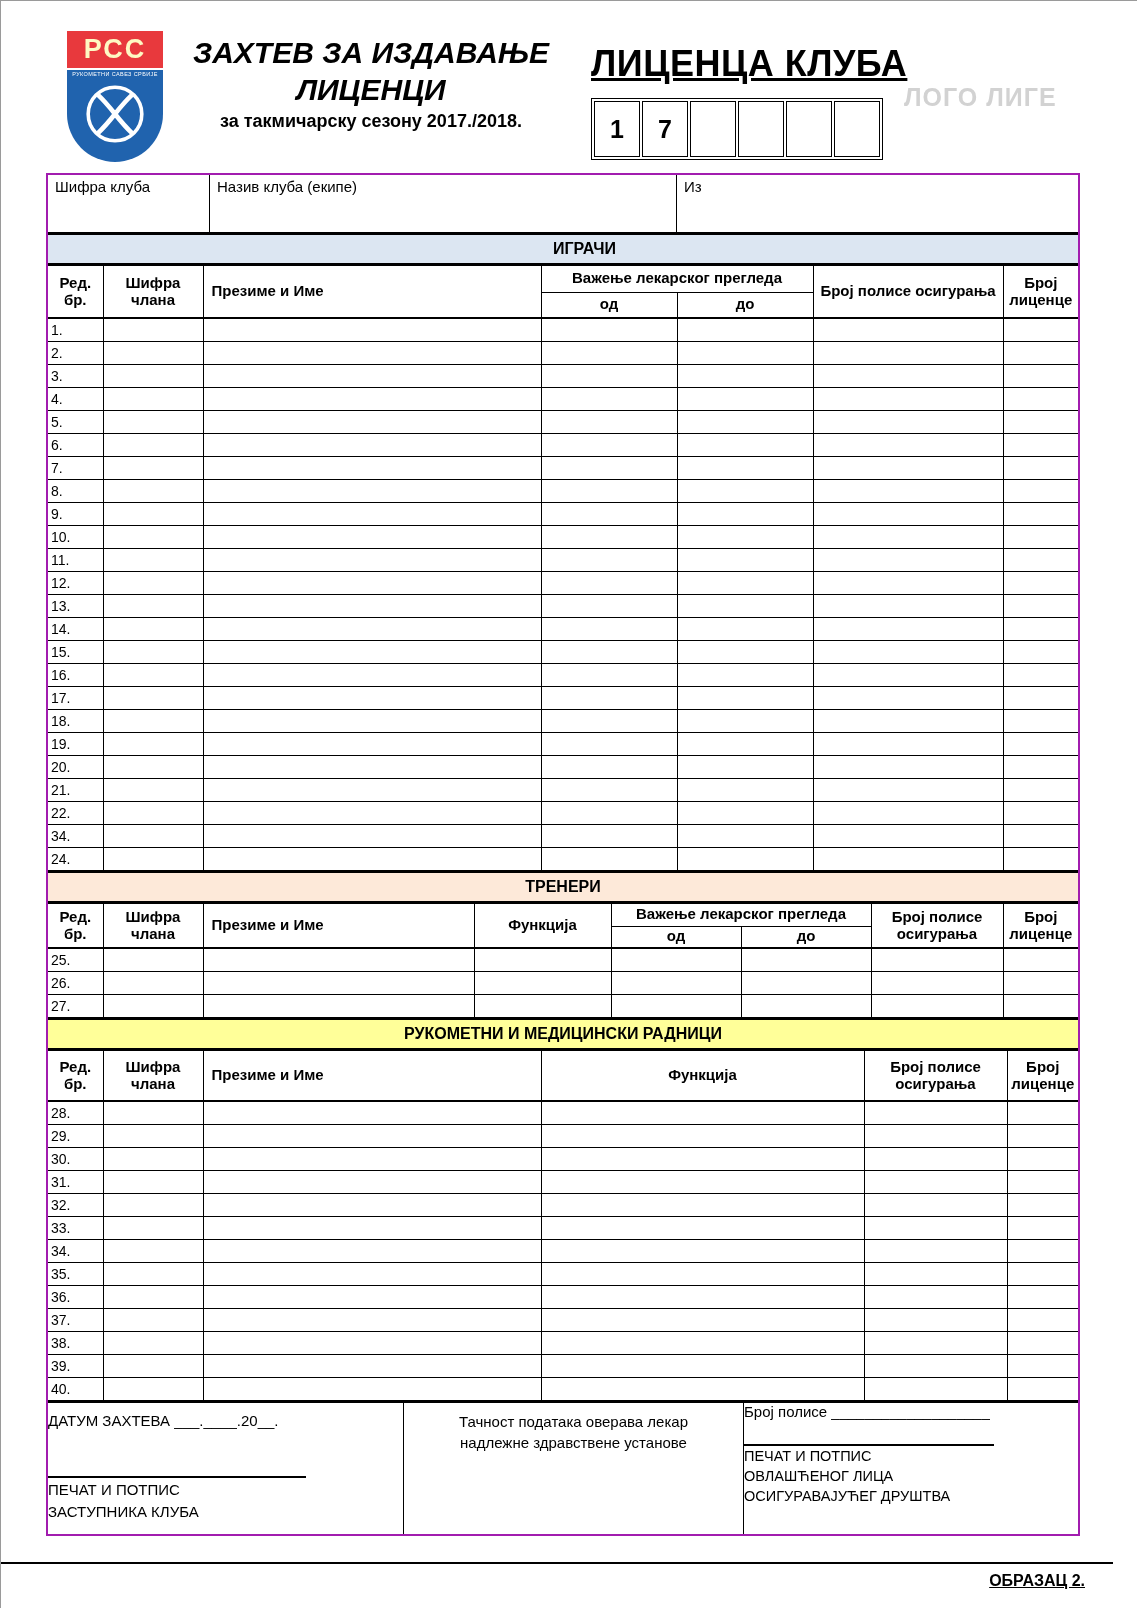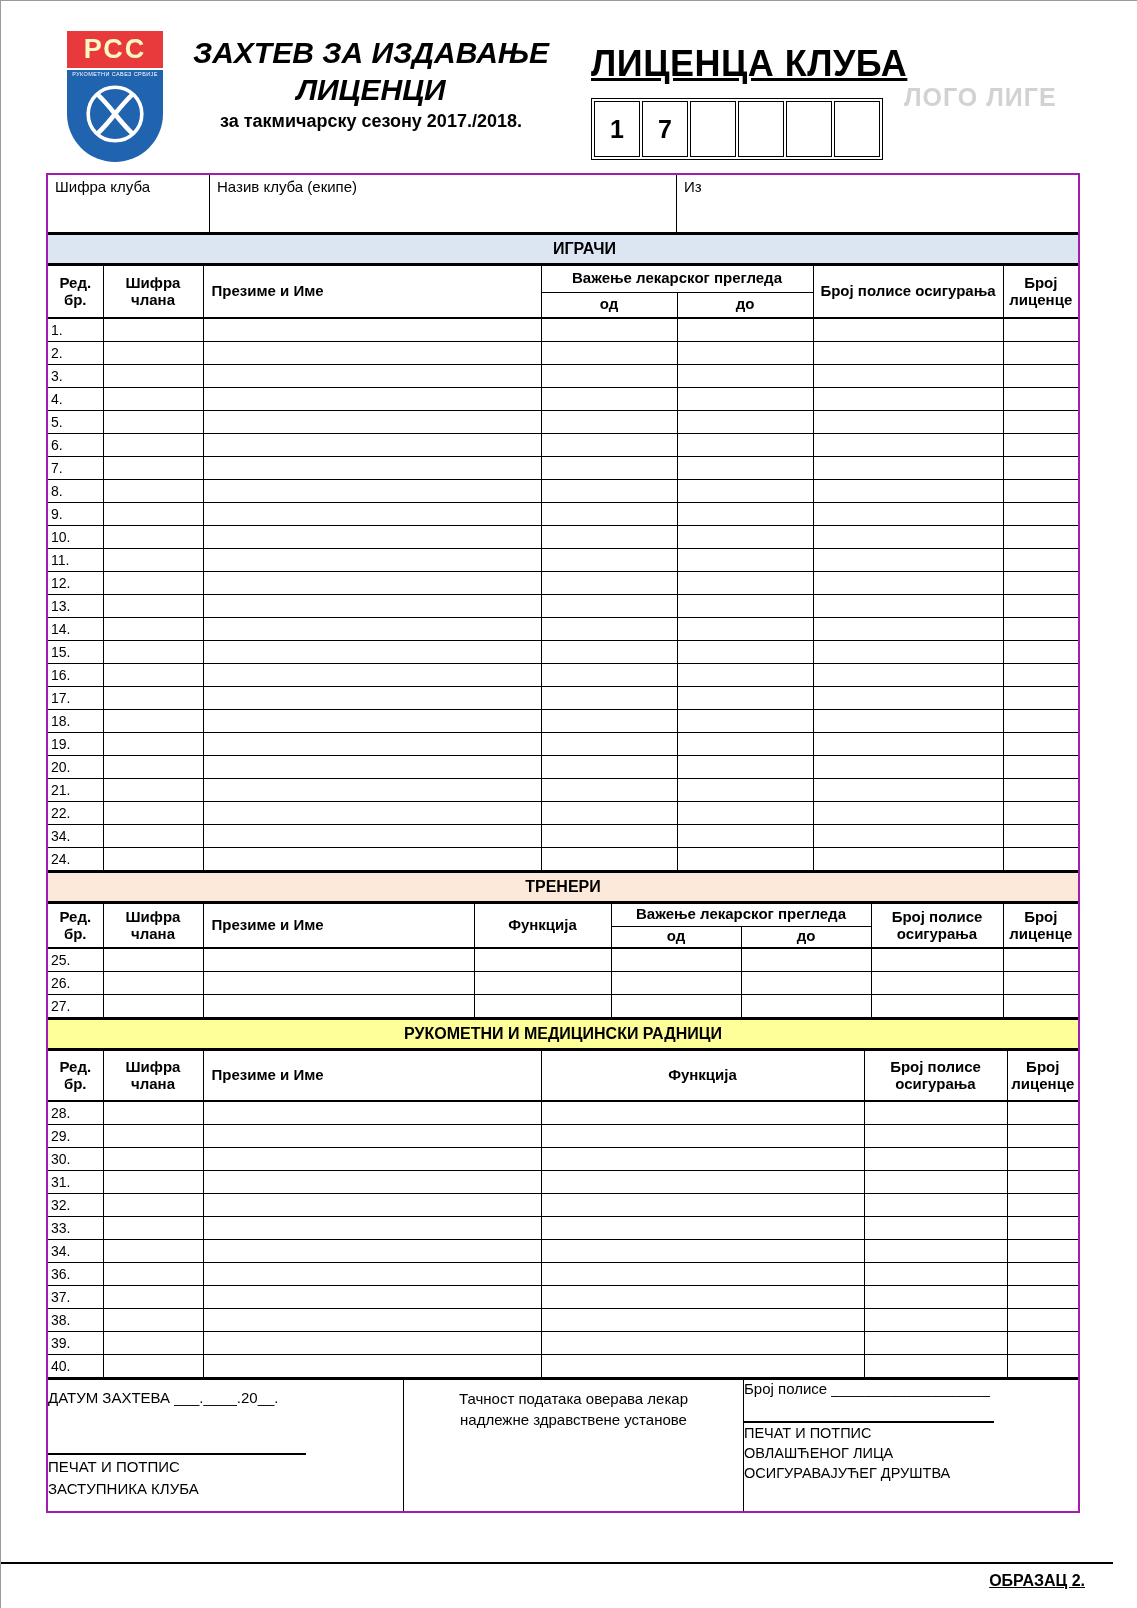--- a/index.html
+++ b/index.html
@@ -508,20 +508,28 @@
           </tr>
           <tr>
             <td>34.</td>
             <td></td>
             <td></td>
             <td></td>
             <td></td>
             <td></td>
           </tr>
           <tr>
+            <td>35.</td>
+            <td></td>
+            <td></td>
+            <td></td>
+            <td></td>
+            <td></td>
+          </tr>
+          <tr>
             <td>36.</td>
             <td></td>
             <td></td>
             <td></td>
             <td></td>
             <td></td>
           </tr>
           <tr>
             <td>37.</td>
             <td></td>

